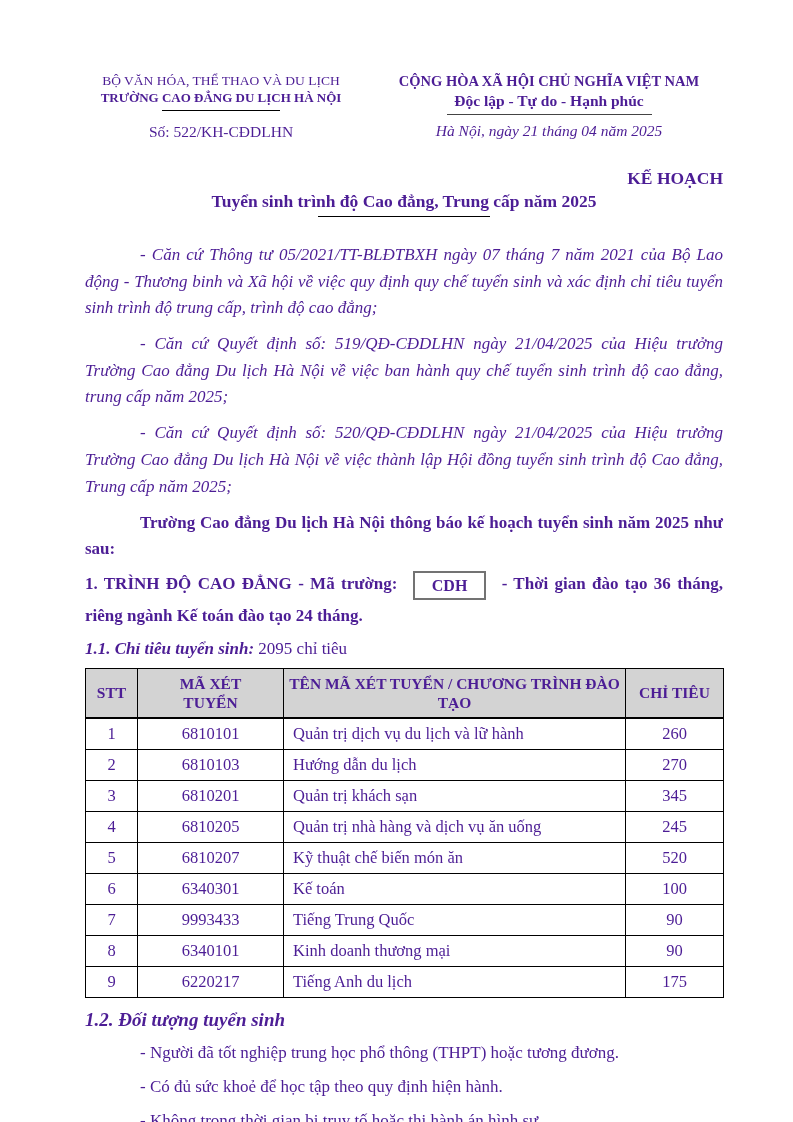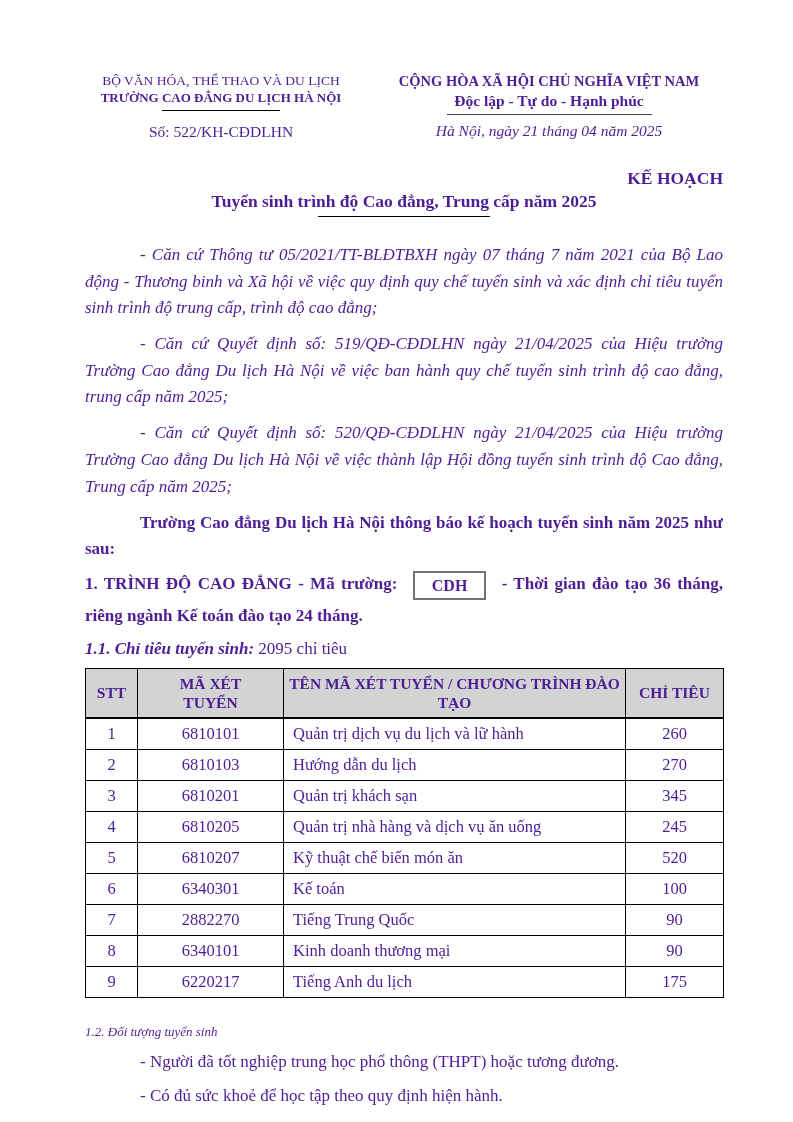--- a/index.html
+++ b/index.html
@@ -64,21 +64,21 @@
     background:#d3d3d3; font-weight:bold; font-size:15.5px;
     height:50px; text-align:center; vertical-align:middle;
     border-bottom-width:2px; line-height:1.25;
   }
   .quota thead th .wrap-narrow { display:inline-block; max-width:84px; }
   .quota tbody td { height:31px; font-size:16.5px; vertical-align:middle; }
   .quota td.c-stt, .quota td.c-code, .quota td.c-quota { text-align:center; }
   .quota td.c-name { text-align:left; padding-left:9px; }
 
   
-  .sub-heading { font-size:13px; font-weight:normal; font-style:italic; margin-top:26px; }
+  .sub-heading { font-size:19px; font-weight:bold; font-style:italic; margin-top:11px; }
   .req-item { font-size:17px; margin-top:11px; padding-left:55px; line-height:1.35; }
 </style>
 </head>
 <body>
 
 <div class="page">
   <div class="content">
 
     <div class="doc-header">
       <div class="dh-left">
@@ -164,21 +164,21 @@
             <td class="c-quota">520</td>
           </tr>
           <tr>
             <td class="c-stt">6</td>
             <td class="c-code">6340301</td>
             <td class="c-name">Kế toán</td>
             <td class="c-quota">100</td>
           </tr>
           <tr>
             <td class="c-stt">7</td>
-            <td class="c-code">2882270</td>
+            <td class="c-code">9993433</td>
             <td class="c-name">Tiếng Trung Quốc</td>
             <td class="c-quota">90</td>
           </tr>
           <tr>
             <td class="c-stt">8</td>
             <td class="c-code">6340101</td>
             <td class="c-name">Kinh doanh thương mại</td>
             <td class="c-quota">90</td>
           </tr>
           <tr>

